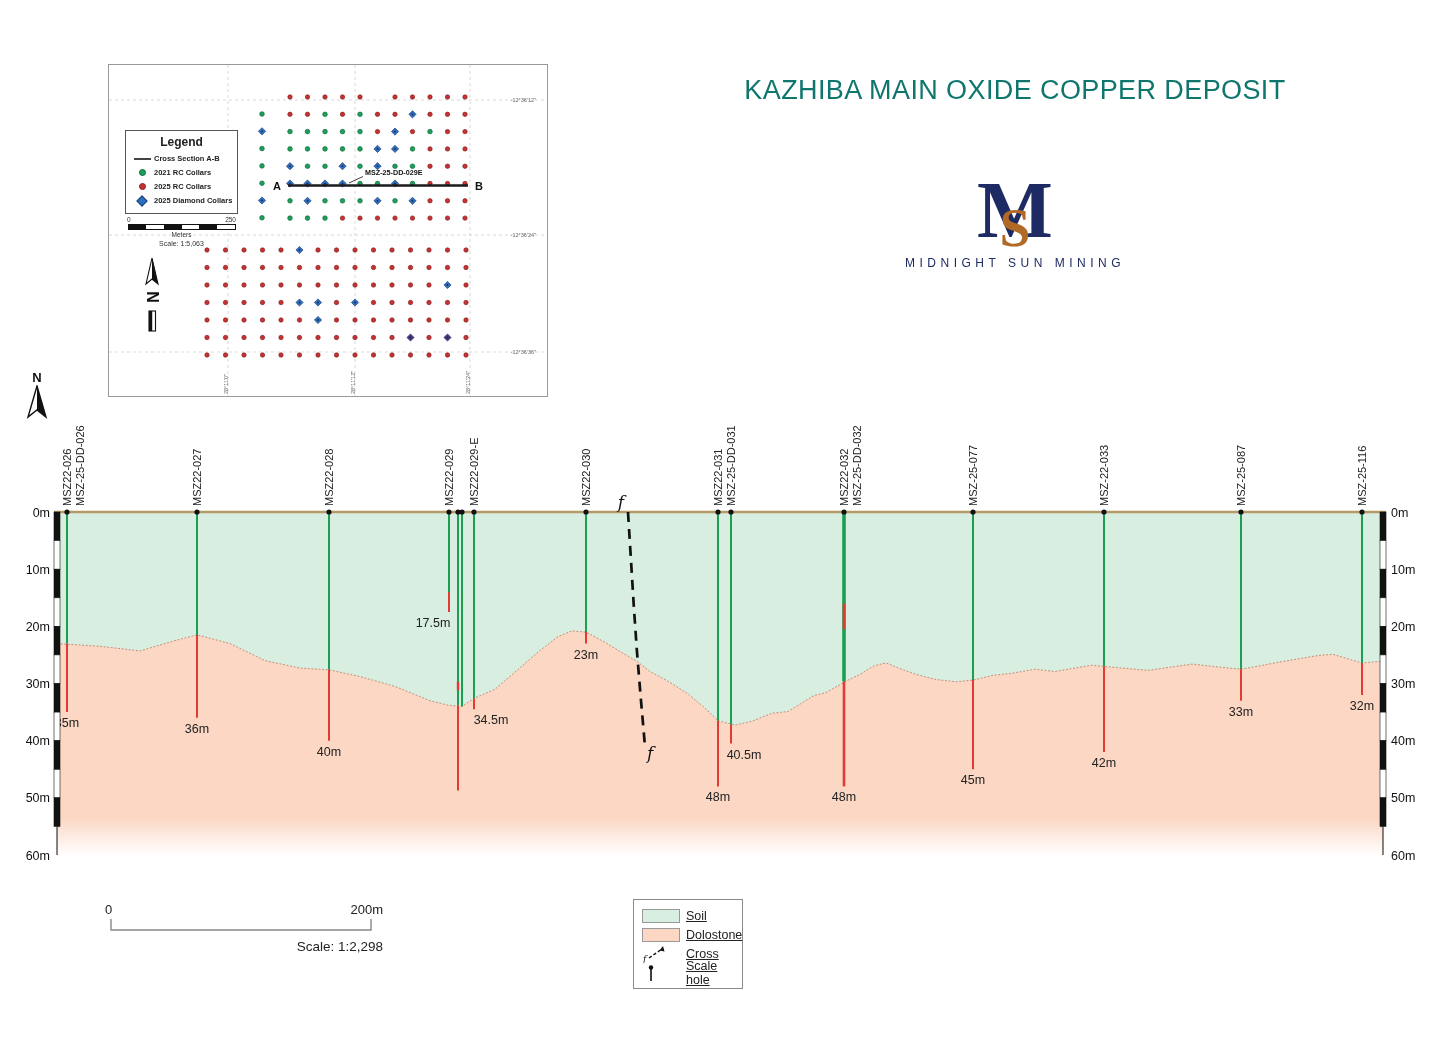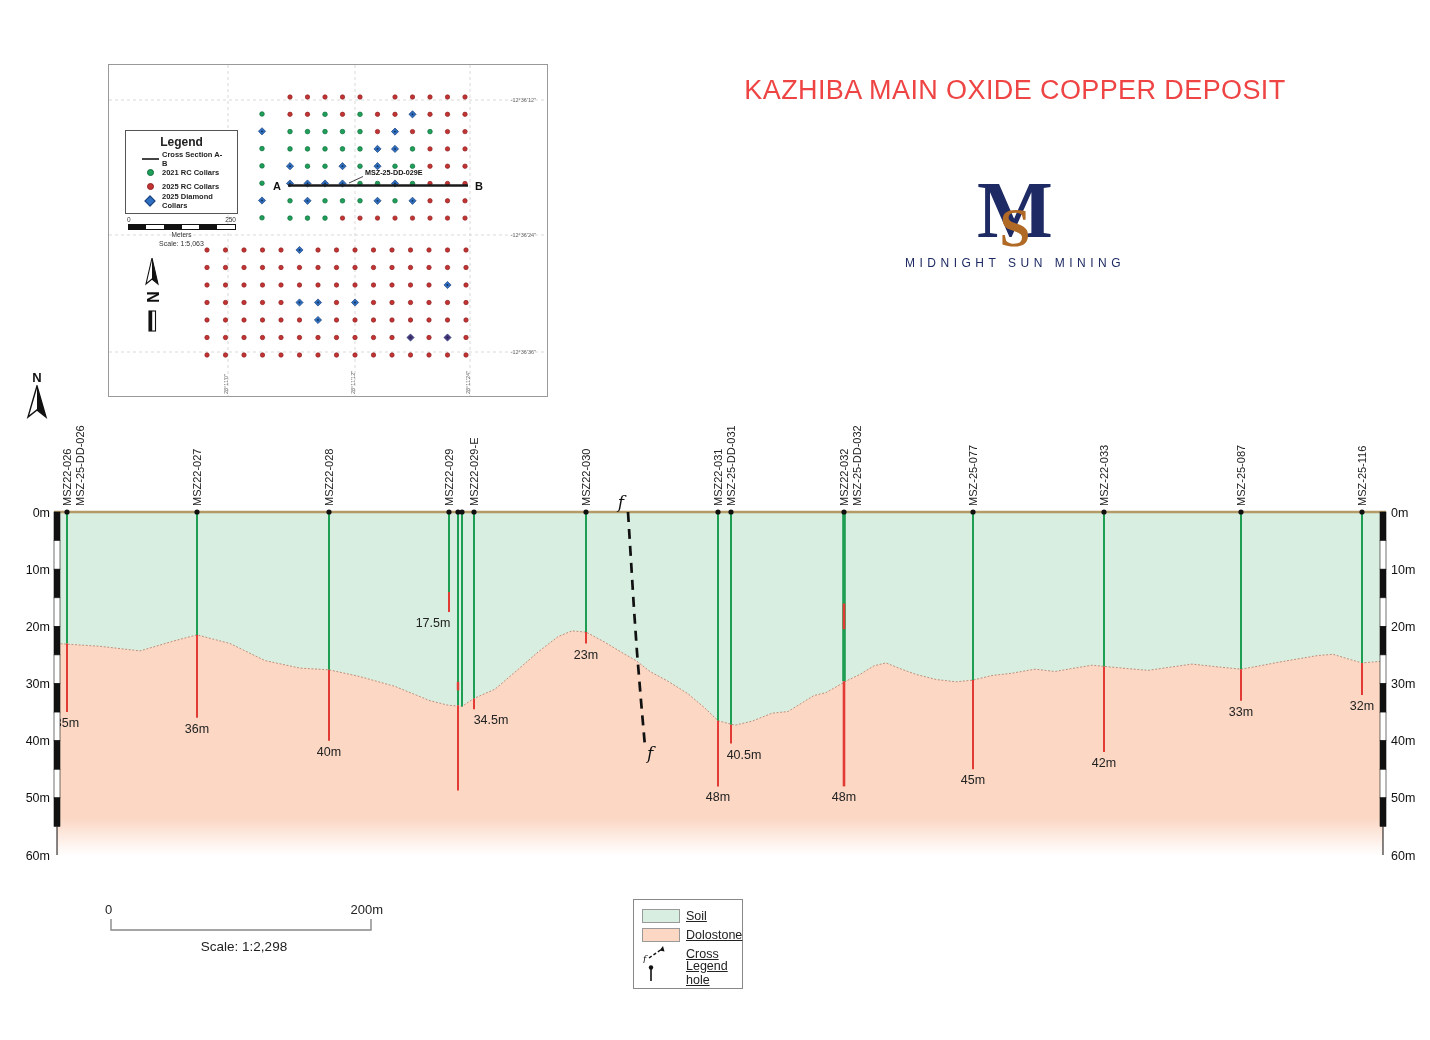--- a/index.html
+++ b/index.html
@@ -1,33 +1,33 @@
 <!DOCTYPE html>
 <html><head>
 <meta charset="utf-8">
 <style>
   html,body{margin:0;padding:0;background:#fff;}
   body{width:1430px;height:1040px;font-family:"Liberation Sans",sans-serif;position:relative;overflow:hidden;color:#222;}
   .abs{position:absolute;}
 
   
   #title-block{left:690px;top:72px;width:650px;text-align:center;font-size:27px;line-height:36px;
-    color:#ef4444;letter-spacing:.4px;font-weight:400;}
+    color:#0f766e;letter-spacing:.4px;font-weight:400;}
 
   
   #logo-block{left:905px;top:166px;width:220px;text-align:center;}
   #logo-wordmark{margin-top:2px;font-size:12px;letter-spacing:4.5px;color:#1e2a63;font-weight:400;}
 
   
   #map-box{left:108px;top:64px;width:440px;height:333px;}
   #map-svg{position:absolute;left:0;top:0;}
   .map-legend{position:absolute;left:17px;top:66px;width:113px;background:#fff;border:1.3px solid #555;
     padding:3px 4px 5px 4px;box-sizing:border-box;z-index:3;}
   .map-legend .mlg-title{text-align:center;font-weight:bold;font-size:12px;margin:1px 0 3px 0;}
-  .mlg-row{display:flex;align-items:center;height:13px;margin:1px 8px;}
+  .mlg-row{display:flex;align-items:center;height:13px;margin:1px 0;}
   .mlg-sym{width:24px;display:flex;justify-content:center;align-items:center;flex:0 0 24px;}
   .mlg-label{font-size:7.5px;font-weight:bold;color:#222;}
   .sym-line{width:17px;height:2px;background:#444;}
   .sym-gdot{width:5px;height:5px;border-radius:50%;background:#1fa05a;border:1px solid #0c6b3a;}
   .sym-rdot{width:5px;height:5px;border-radius:50%;background:#c43333;border:1px solid #8f1f1f;}
   .sym-bdia{width:6px;height:6px;background:#2f6fc1;border:1px solid #1b3f7a;transform:rotate(45deg);}
   .map-scale{position:absolute;left:17px;top:152px;width:113px;z-index:3;text-align:center;}
   .ms-labels{display:flex;justify-content:space-between;font-size:6.5px;color:#333;padding:0 2px;}
   .ms-bar{display:flex;width:106px;margin:1px auto 0 auto;border:0.8px solid #111;height:4px;}
   .ms-bar i{display:block;height:100%;flex:1;}
@@ -46,21 +46,21 @@
   #section-legend{left:633px;top:899px;width:110px;border:1px solid #888;background:#fff;
     padding:6px 8px 6px 8px;box-sizing:border-box;}
   .slg-row{display:flex;align-items:center;height:19px;}
   .slg-sym{width:44px;flex:0 0 44px;display:flex;align-items:center;}
   .slg-swatch{width:38px;height:14px;border:0.8px solid #999;box-sizing:border-box;}
   .slg-label{font-size:12.5px;color:#222;text-decoration:underline;}
 
   
   #section-scalebar{left:105px;top:902px;width:285px;}
   .ssb-labels{display:flex;justify-content:space-between;font-size:13px;color:#222;width:278px;}
-  .ssb-ratio{text-align:center;font-size:13.5px;color:#222;width:278px;margin-top:2px;}
+  .ssb-ratio{text-align:right;font-size:13.5px;color:#222;width:278px;margin-top:2px;}
 </style>
 </head>
 <body>
 
 <div class="abs" id="title-block">
   <div>KAZHIBA MAIN OXIDE COPPER DEPOSIT</div>
 </div>
 
 <div class="abs" id="logo-block">
   <svg width="96" height="88" viewBox="0 0 100 92" style="display:block;margin:0 auto;">
@@ -556,21 +556,21 @@
     </span>
     <span class="slg-label">Cross</span>
   </div>
   <div class="slg-row">
     <span class="slg-sym">
       <svg width="26" height="18" viewBox="0 0 26 18">
         <circle cx="9" cy="3.5" r="2.2" fill="#111"></circle>
         <line x1="9" y1="4" x2="9" y2="17" stroke="#111" stroke-width="1.6"></line>
       </svg>
     </span>
-    <span class="slg-label">Legend hole</span>
+    <span class="slg-label">Scale hole</span>
   </div>
 </div>
 
 <div class="abs" id="section-scalebar">
   <div class="ssb-labels">
     <span>0</span>
     <span>200m</span>
   </div>
   <svg width="278" height="16" viewBox="0 0 278 16">
     <path d="M6,2 L6,13 L266,13 L266,2" fill="none" stroke="#888" stroke-width="1.4"></path>

